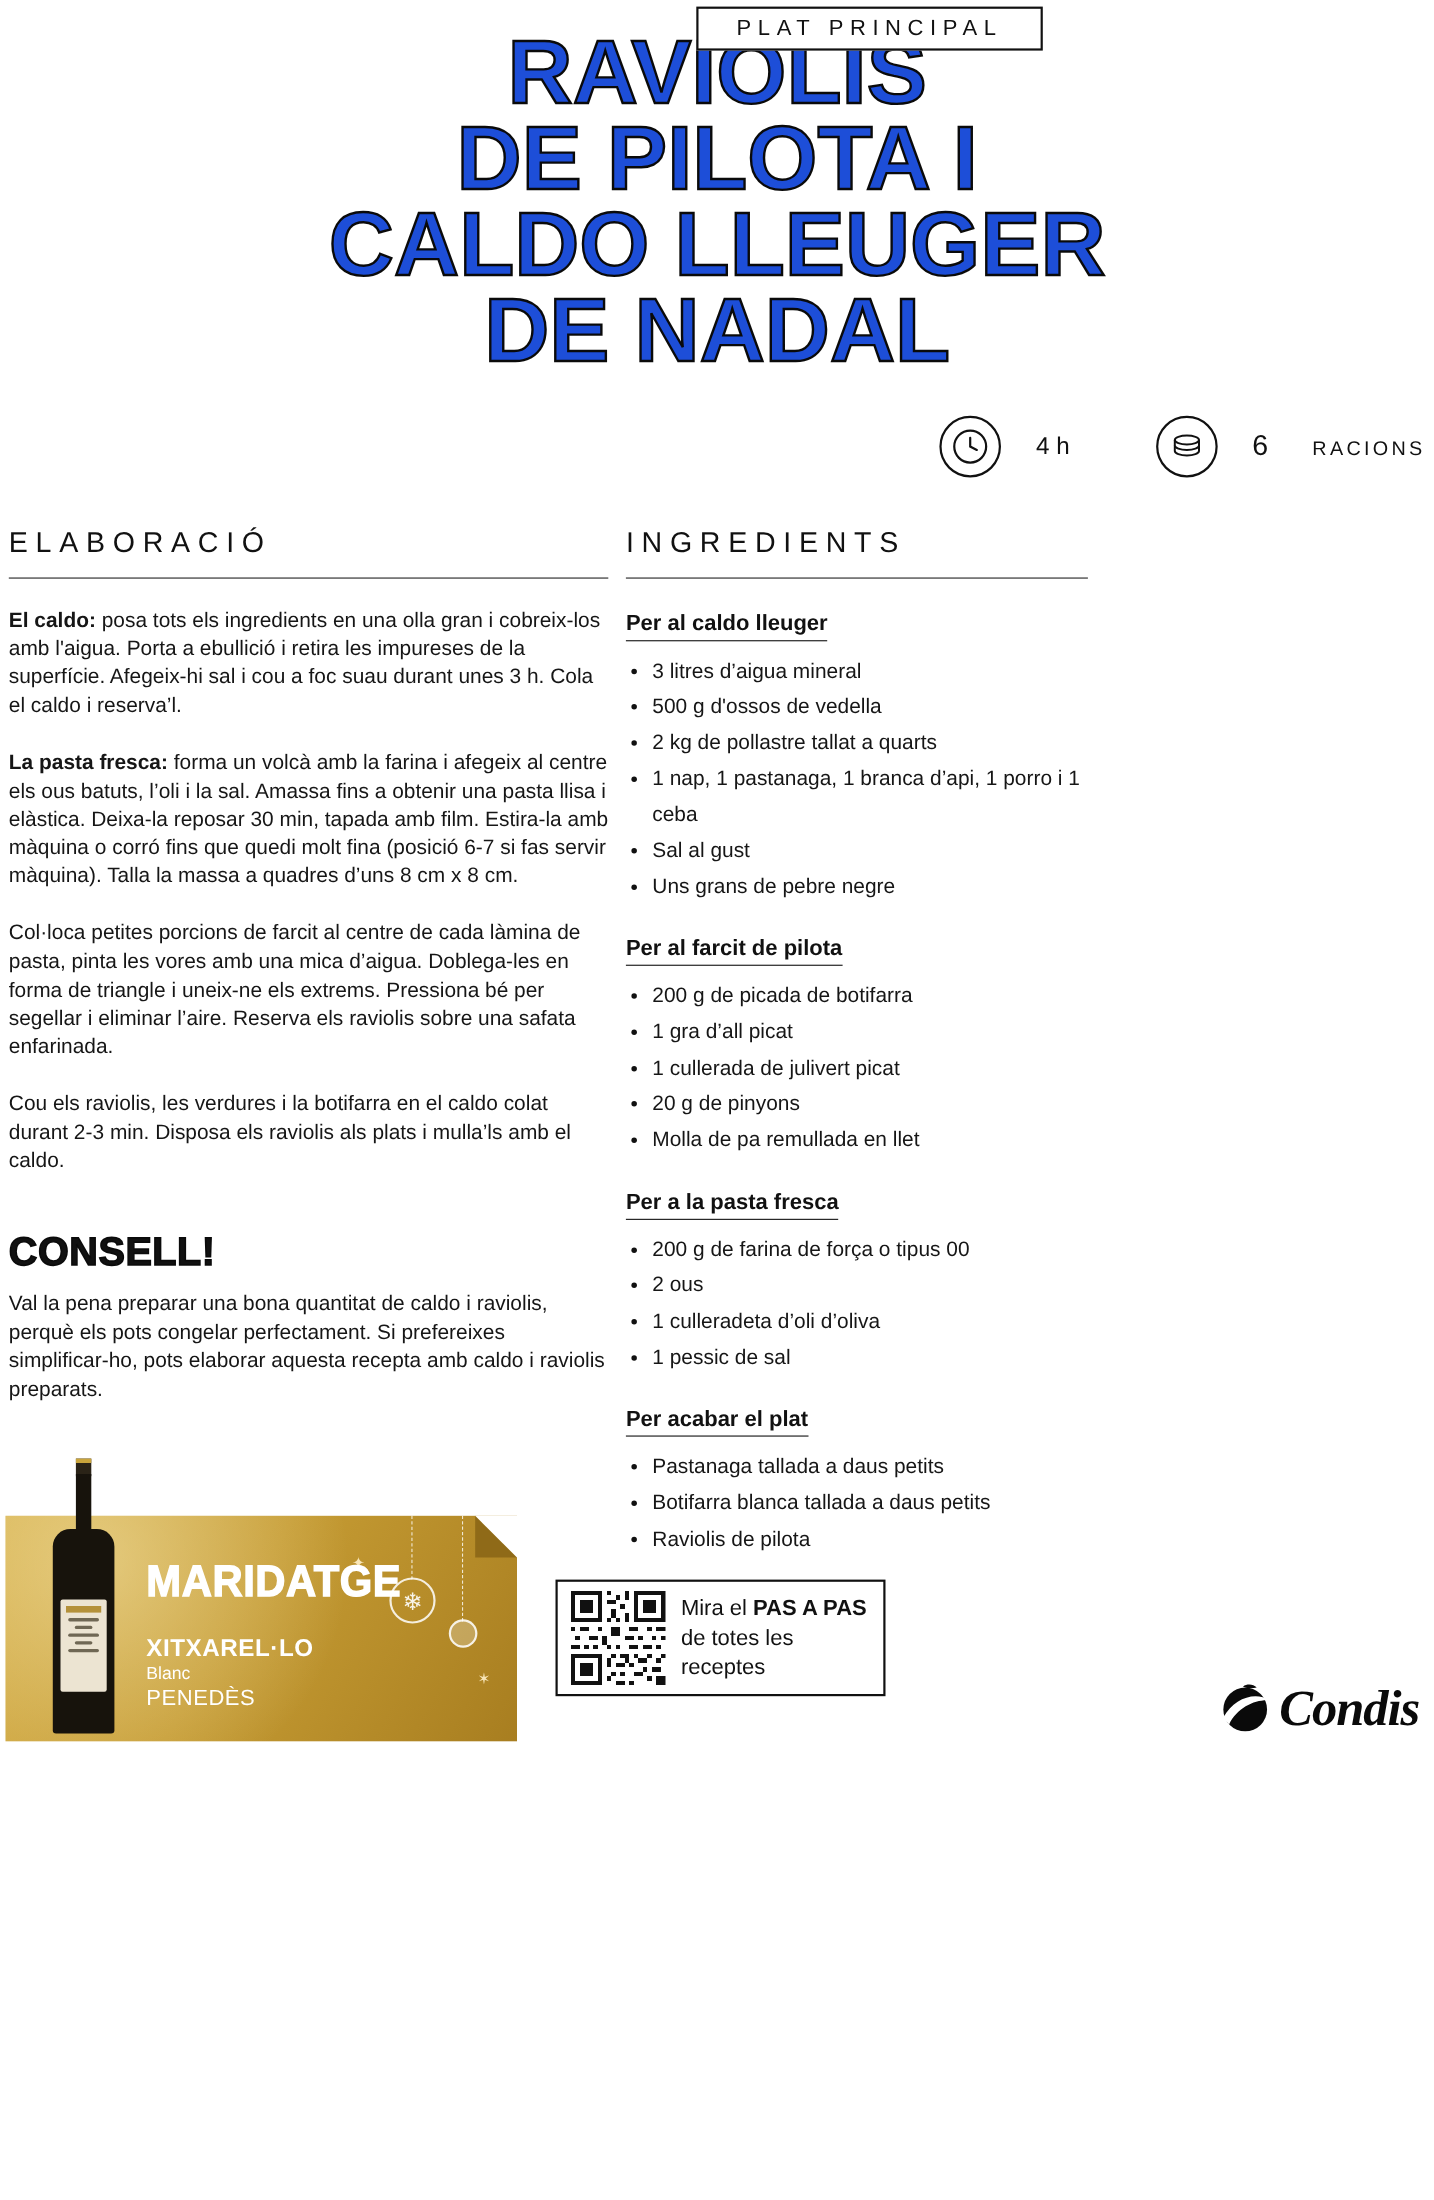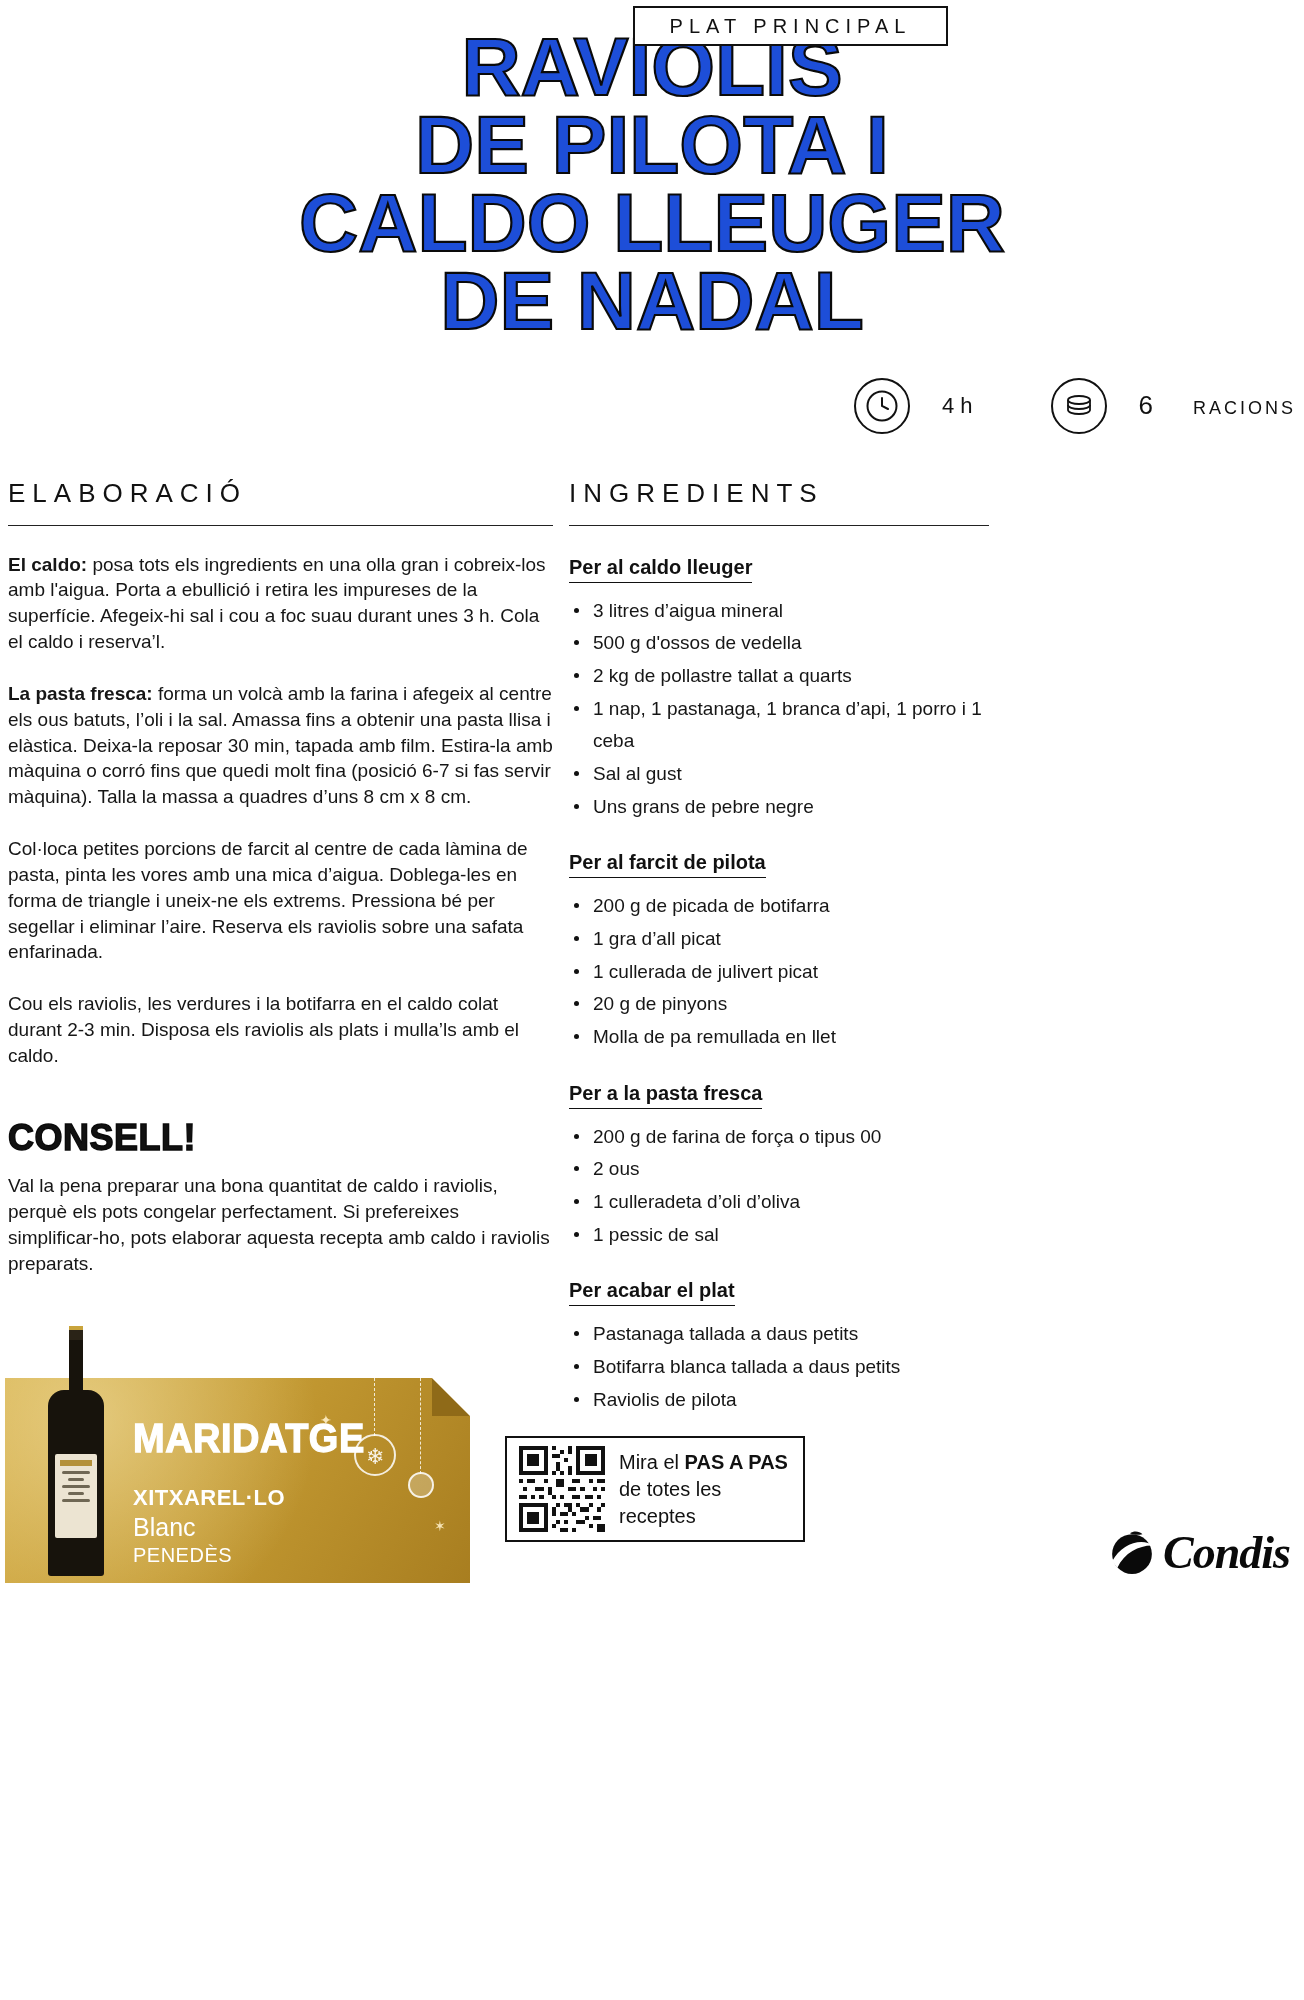--- a/index.html
+++ b/index.html
@@ -88,21 +88,21 @@
   .card-fold-shadow {
     position:absolute; top:0; right:0; width:0; height:0;
     border-right:38px solid transparent; border-bottom:38px solid #8f6a18;
   }
   .card-text { position:absolute; left:128px; top:38px; color:#fff; }
   .maridatge-heading {
     font-size:38px; font-weight:900; -webkit-text-stroke:1.2px #fff;
     letter-spacing:0.5px; transform:scaleY(1.05); transform-origin:left top;
   }
   .wine-name { margin-top:26px; font-size:22px; font-weight:700; letter-spacing:0.5px; }
-  .wine-type { margin-top:2px; font-size:25px; font-weight:400; }
+  .wine-type { margin-top:2px; font-size:16px; font-weight:400; }
   .wine-region { margin-top:2px; font-size:20px; font-weight:500; letter-spacing:0.5px; }
 
   
   .bottle { position:absolute; left:40px; top:-52px; width:62px; height:250px; }
   .bottle .cap { position:absolute; left:24px; top:0; width:14px; height:16px; background:#2a2317; border-top:4px solid #c9a43c; }
   .bottle .neck { position:absolute; left:24px; top:14px; width:14px; height:58px; background:#17130c; }
   .bottle .body {
     position:absolute; left:3px; top:64px; width:56px; height:186px;
     background:#17130c; border-radius:16px 16px 3px 3px;
   }

